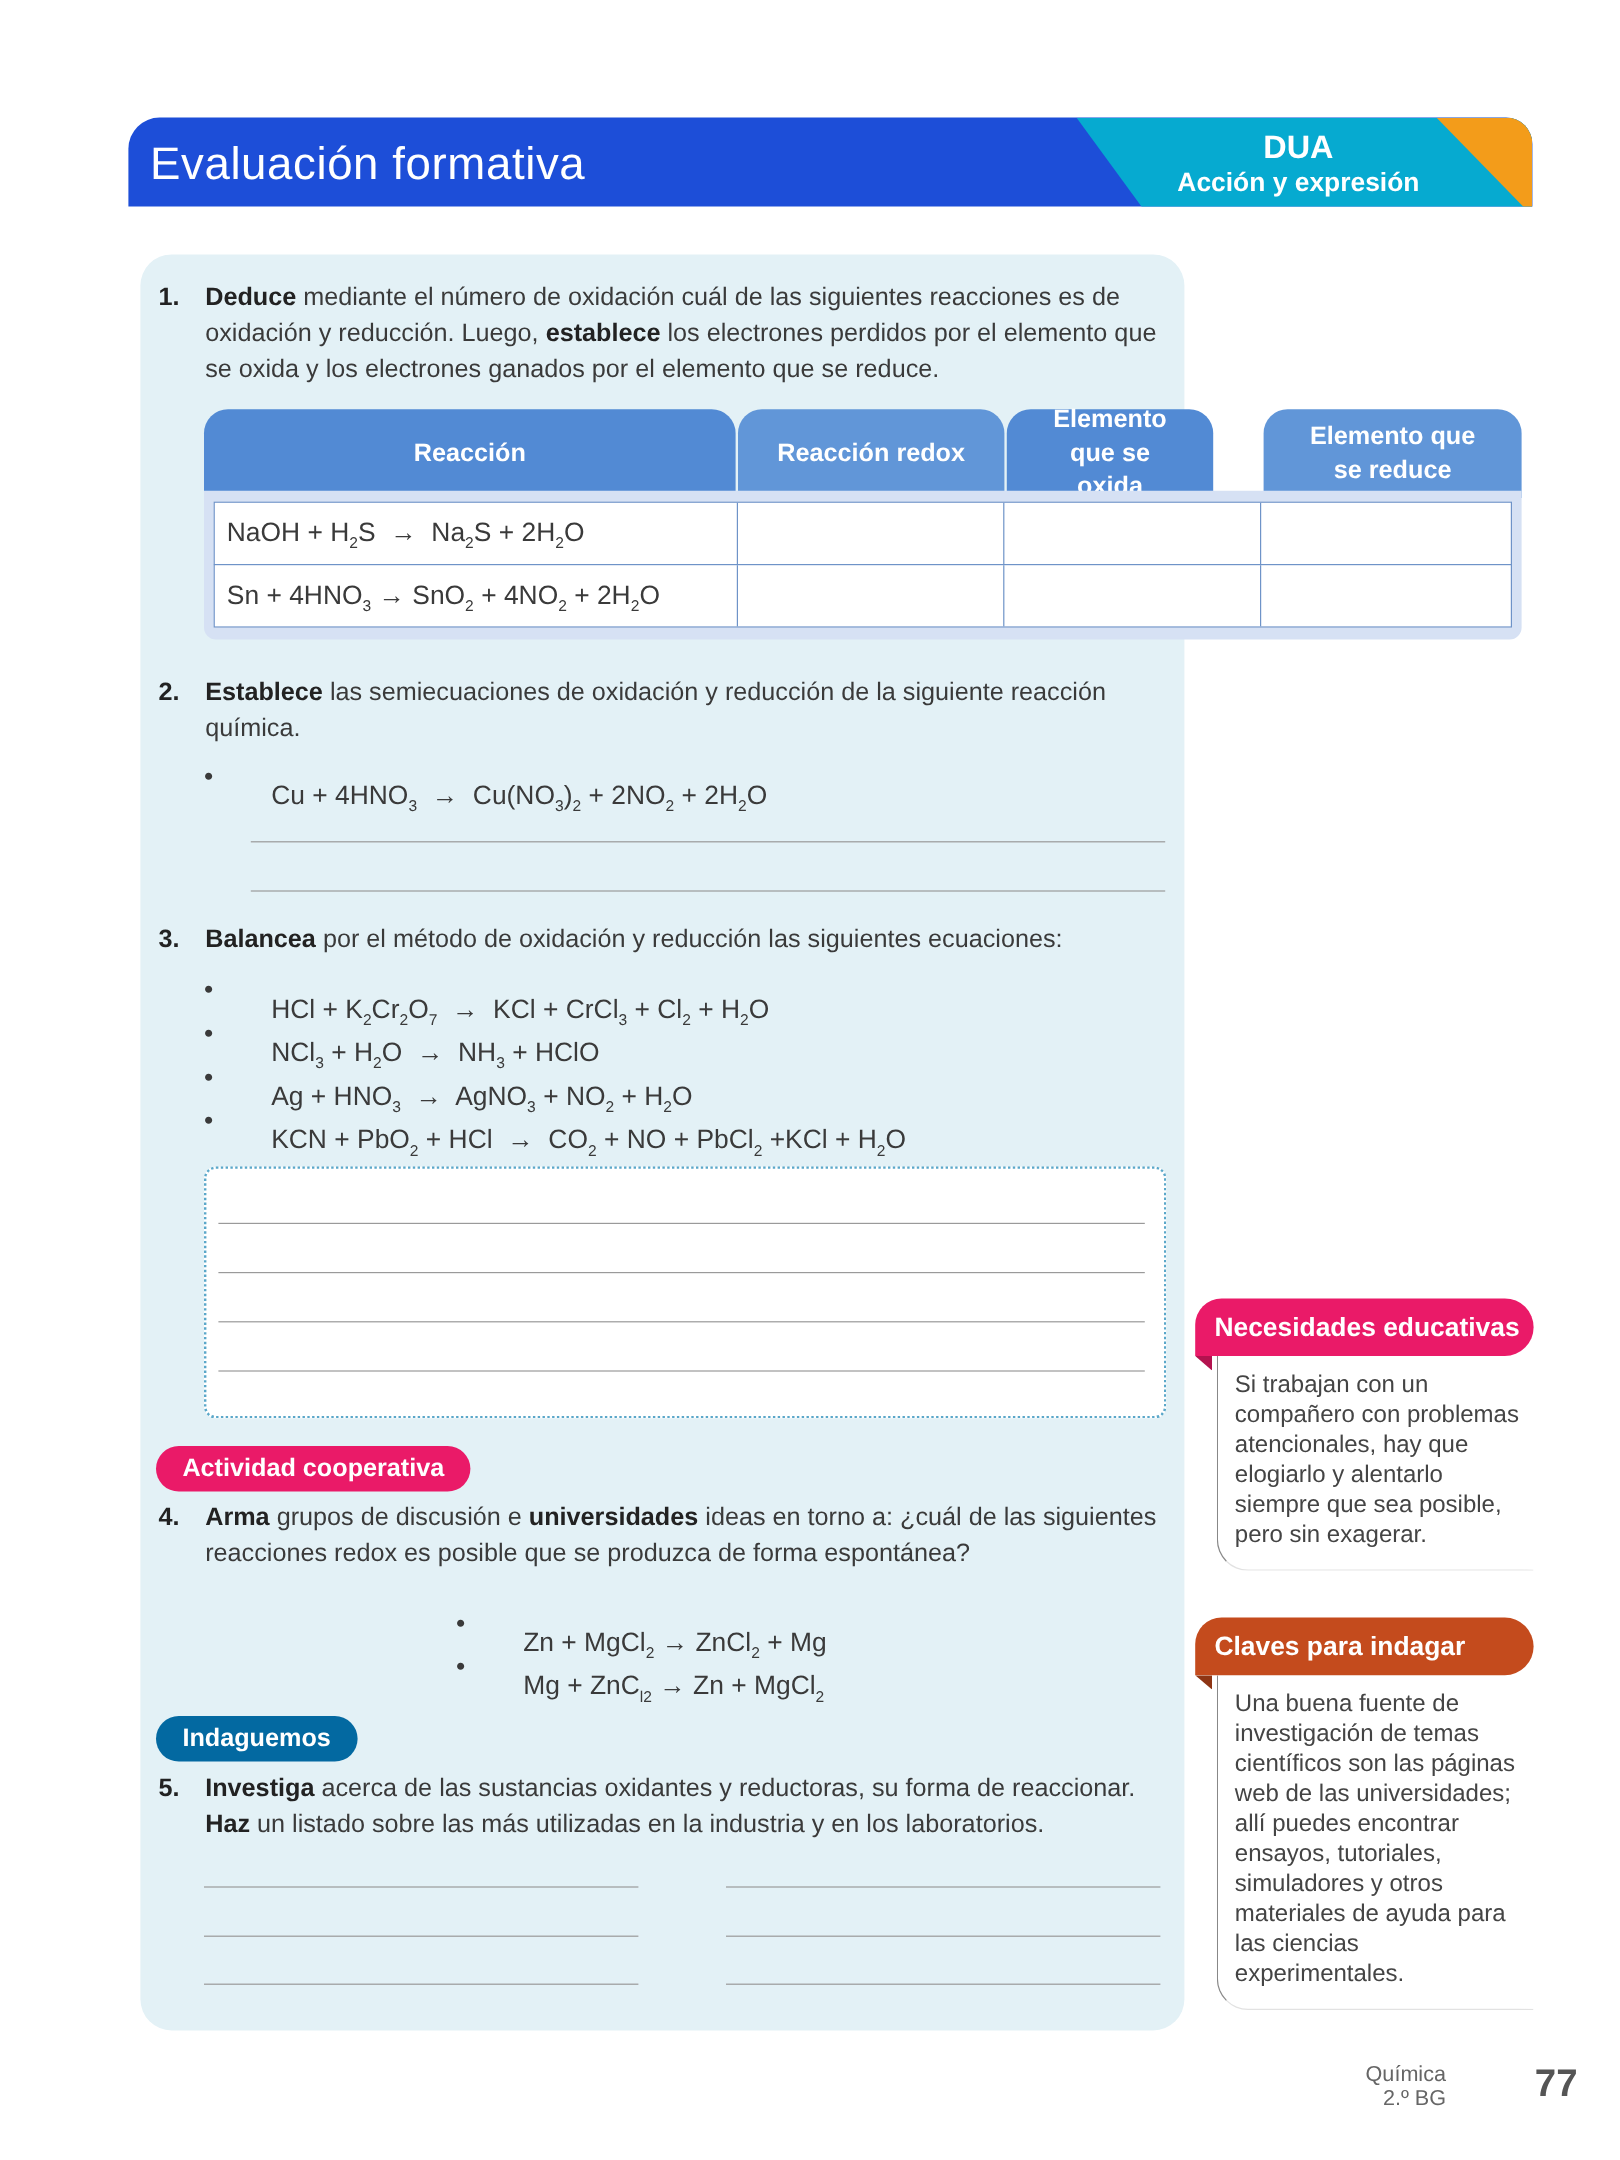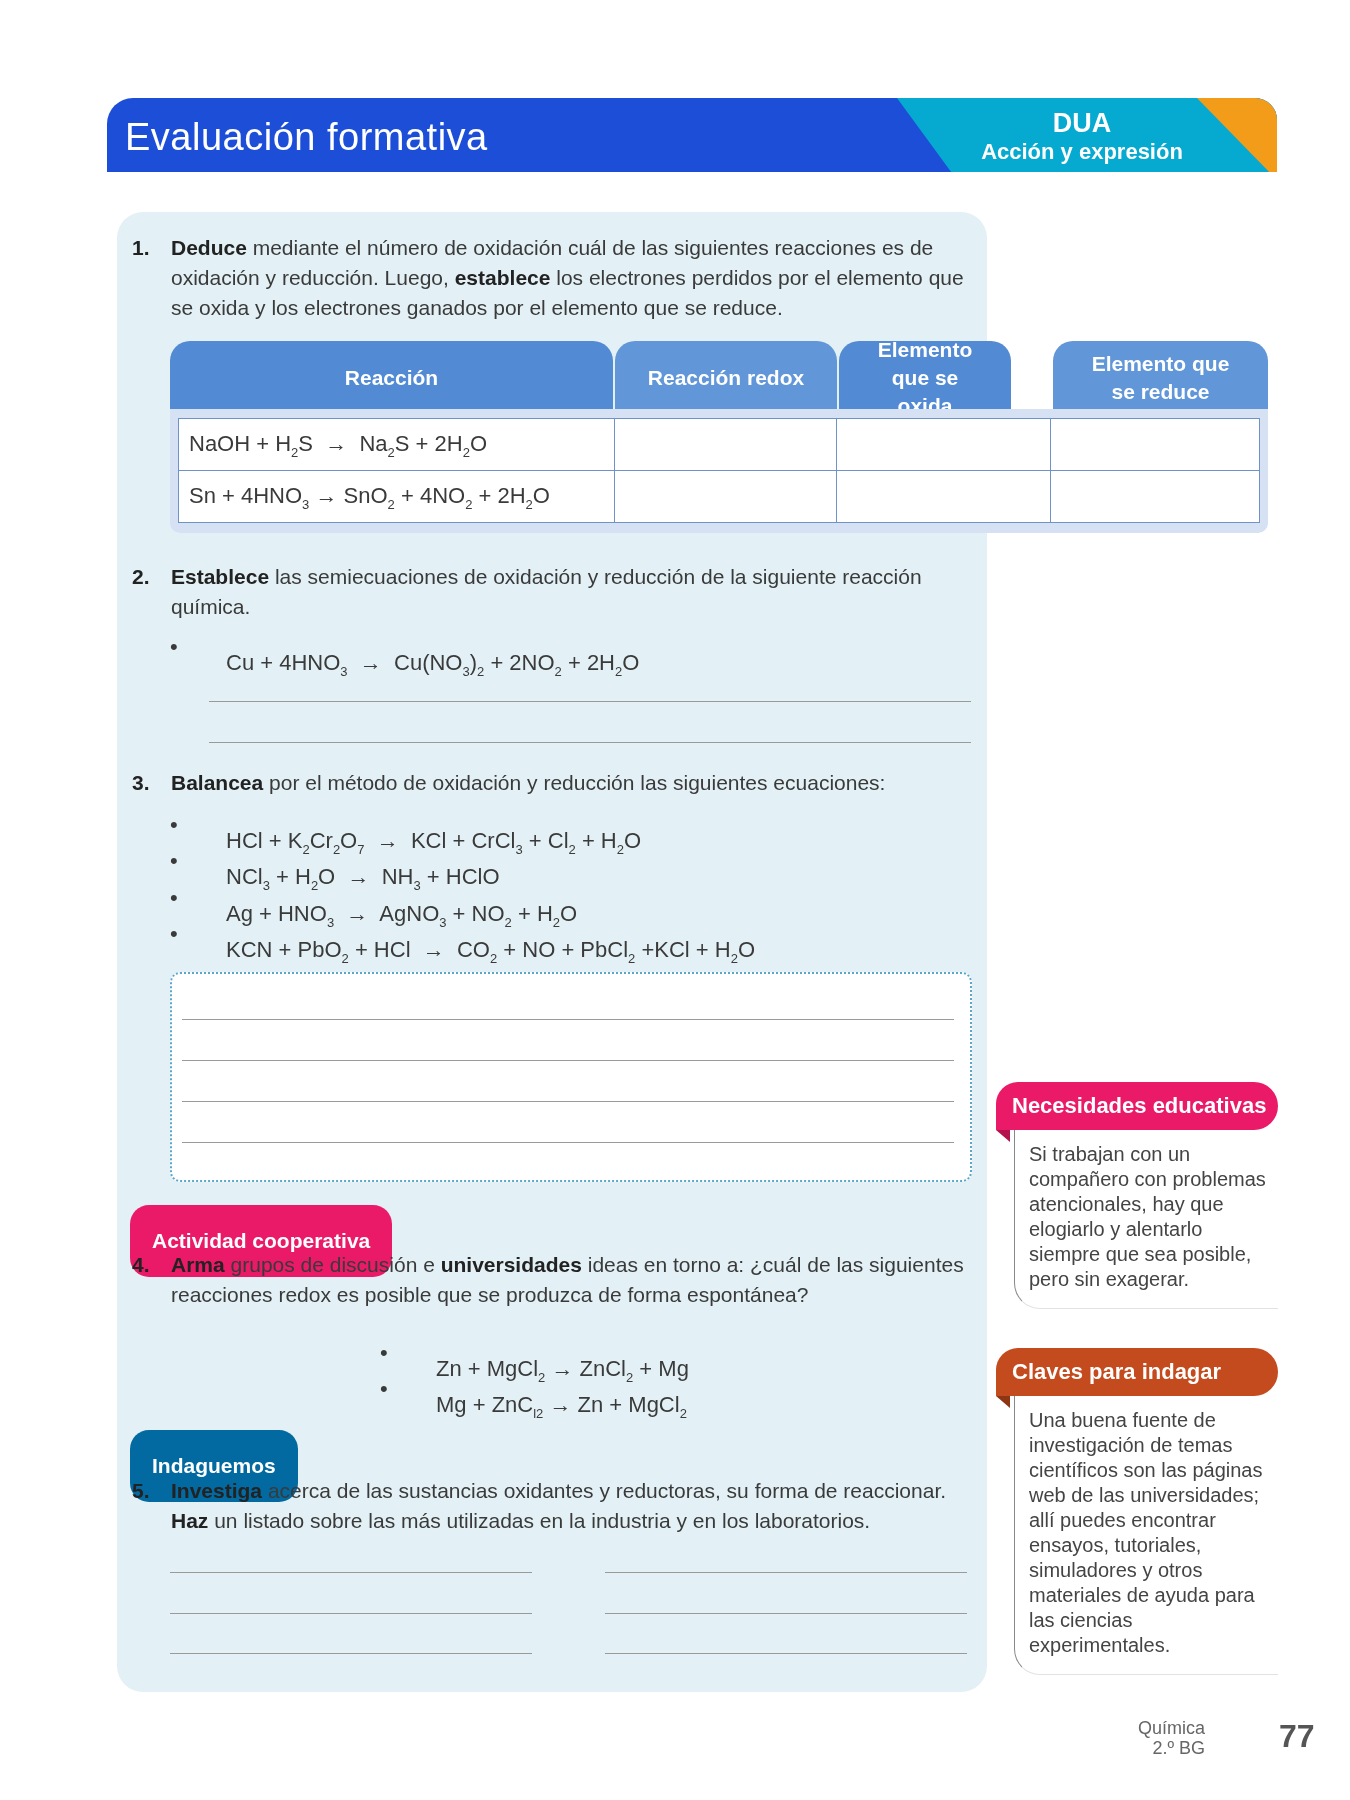--- a/index.html
+++ b/index.html
@@ -44,21 +44,21 @@
 
   .bullet-line { position: absolute; font-size: 22px; color: #3a3a3a; white-space: nowrap; }
   .bullet-line .dot { position: absolute; left: 0; top: 0; }
   .bullet-line .formula { position: absolute; left: 56px; top: 0; margin-top: 16px; }
 
   .rule { position: absolute; height: 0; border-top: 1.5px solid #9a9a9a; }
 
   .dotbox { position: absolute; left: 170px; top: 972px; width: 802px; height: 210px; background: #fff;
     border: 2px dotted #5aa7c9; border-radius: 10px; }
 
-  .badge { position: absolute; color: #fff; font-weight: 700; font-size: 21px; line-height: 38px; padding: 17px 22px;
+  .badge { position: absolute; color: #fff; font-weight: 700; font-size: 21px; line-height: 38px; padding: 0 22px;
     border-radius: 19px; }
   .badge.pink { background: #ea1a68; }
   .badge.rust { background: #0369a1; }
 
   
   .card { position: absolute; left: 996px; width: 282px; }
   .card .head { position: relative; height: 48px; color: #fff; font-weight: 700; font-size: 22px; line-height: 48px;
     padding-left: 16px; border-radius: 22px 24px 24px 0; }
   .card .head.pink { background: #ea1a68; }
   .card .head.rust { background: #c44b1d; }

